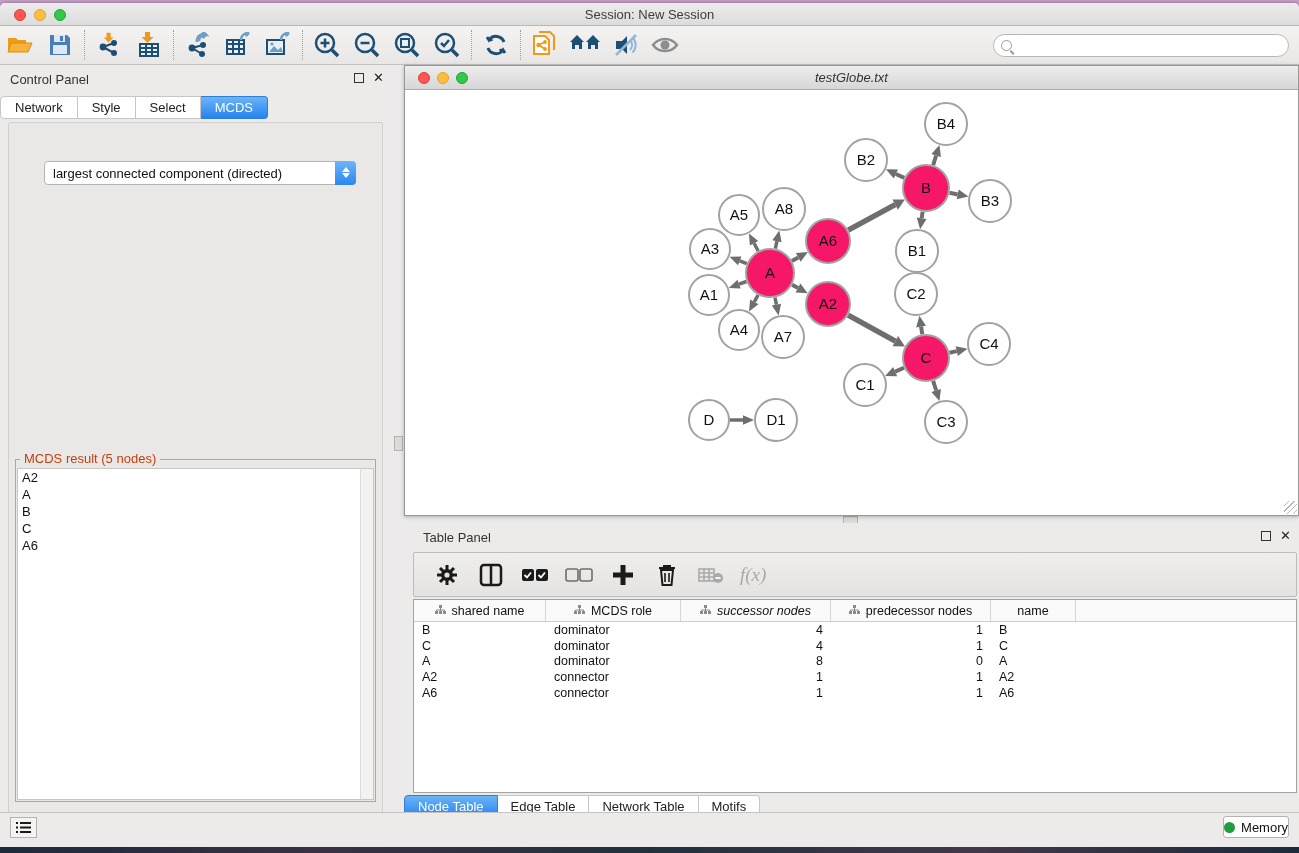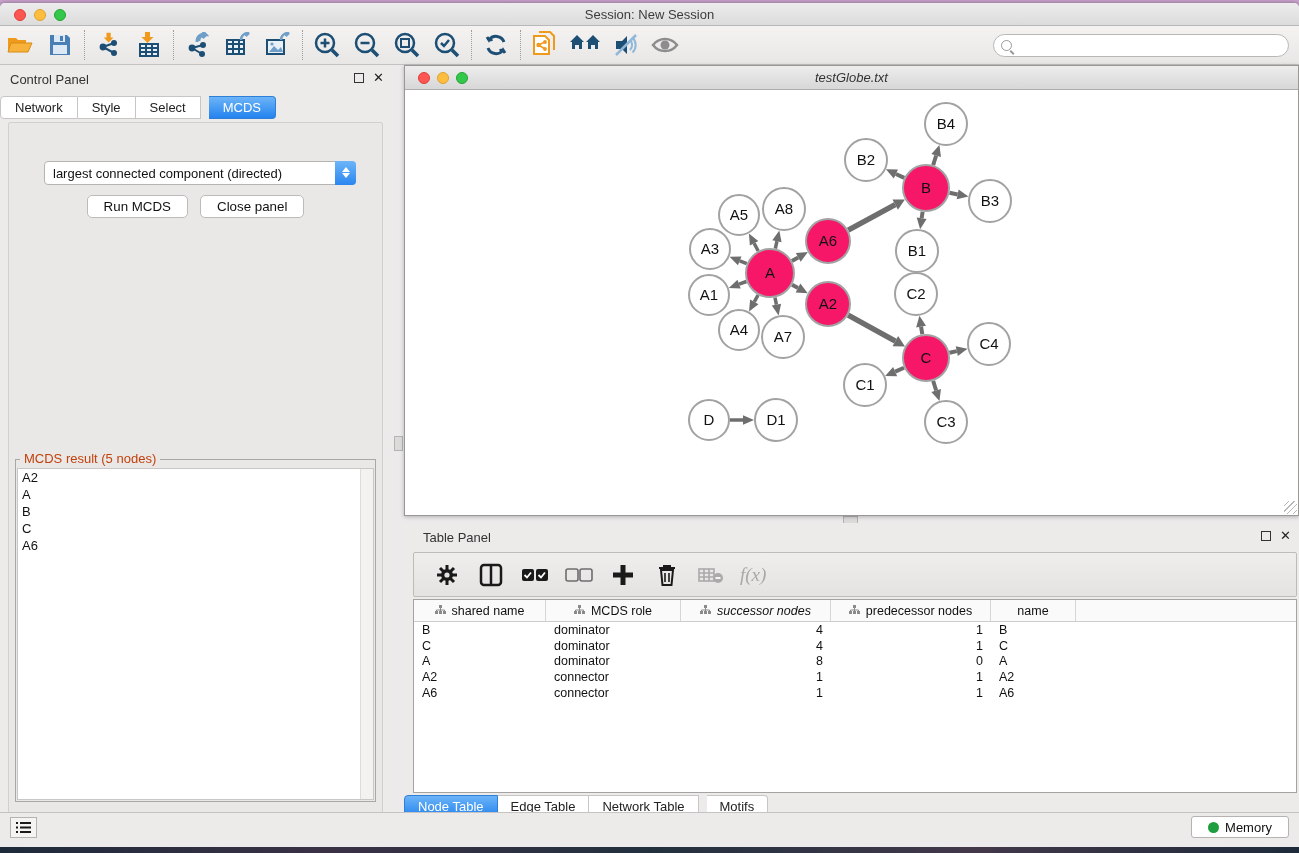--- a/index.html
+++ b/index.html
@@ -40,21 +40,21 @@
   .panel-head { position:relative; height:26px; }
   .panel-head .phtitle { position:absolute; left:10px; top:7px; color:#333; }
   .wbtns { position:absolute; right:8px; top:7px; display:flex; gap:9px; color:#222; font-weight:bold; }
   .wbtn-float { width:10px; height:10px; border:1.5px solid #333; margin-top:1px; }
   .wbtn-close { font-size:13px; line-height:12px; }
 
   .seg { display:flex; justify-content:flex-start; }
   .ctrl-tabs { margin-top:5px; }
   .segbtn { background:#fff; border:1px solid #c8c6c4; border-left:none; padding:3px 14px; color:#222; }
   .segbtn:first-child { border-left:1px solid #c8c6c4; border-radius:4px 0 0 4px; }
-  .segbtn:last-child { border-radius:0 4px 4px 0;margin-left:8px; }
+  .segbtn:last-child { border-radius:0 4px 4px 0; }
   .segbtn.sel { background:linear-gradient(#6cb4f8,#2483ee); border-color:#2e7fd8; color:#fff; }
 
   .cp-inner { position:absolute; left:8px; top:57px; width:375px; height:691px;
          background:#e9e8e7; border:1px solid #d2d0ce; border-radius:2px; }
   .crit-label { position:absolute; left:0; right:0; top:17px; text-align:center; color:#111; }
   .dropdown { position:absolute; left:35px; top:38px; width:312px; height:24px; background:#fff;
          border:1px solid #b6b4b2; border-radius:4px; display:flex; align-items:center; }
   .dropdown .ddtext { flex:1; padding-left:8px; color:#111; white-space:nowrap; overflow:hidden; }
   .stepper { width:21px; height:24px; margin:-1px -1px 0 0; border-radius:0 4px 4px 0;
          background:linear-gradient(#6db5f9,#2b86ef); display:flex; flex-direction:column;
@@ -113,21 +113,21 @@
 
   .tp-tabs { position:absolute; left:0; right:0; top:272px; }
   .tp-tabs .segbtn { padding:3px 13px; }
 
   
   .statusbar { position:absolute; left:0; bottom:6px; width:100%; height:29px; background:#ecebea;
          border-top:1px solid #c6c4c2; }
   .listbtn { position:absolute; left:10px; top:4px; width:27px; height:21px; background:#f5f4f3;
          border:1px solid #b5b3b1; display:flex; align-items:center; justify-content:center; }
   .memorybtn { position:absolute; right:10px; top:3px; height:22px; background:#fff; border:1px solid #b5b3b1;
-         border-radius:3px; display:flex; align-items:center; gap:6px; padding:0 16px; color:#111; }
+         border-radius:3px; display:flex; align-items:center; gap:6px; padding:0 0; color:#111; }
   .memdot { width:11px; height:11px; border-radius:50%; background:#1e9e3e; }
 
   svg text { font-family:"Liberation Sans","DejaVu Sans",sans-serif; }
 </style>
 </head>
 <body>
 
 <div class="app">
 
   <div class="titlebar">
@@ -293,24 +293,20 @@
       <div class="segbtn">Select</div>
       <div class="segbtn sel">MCDS</div>
     </div>
     <div class="cp-inner">
       <div class="dropdown">
         <span class="ddtext">largest connected component (directed)</span>
         <span class="stepper">
           <span class="chev up"></span>
             <span class="chev down"></span>
         </span>
-      </div>
-      <div class="btnrow">
-        <button class="pushbtn">Run MCDS</button>
-        <button class="pushbtn">Close panel</button>
       </div>
       <div class="groupbox">
         <legend class="gb">MCDS result (5 nodes)</legend>
         <div class="mcds-list">
           <div id="mcds-items">
               <div class="mcds-item">A2</div>
               <div class="mcds-item">A</div>
               <div class="mcds-item">B</div>
               <div class="mcds-item">C</div>
               <div class="mcds-item">A6</div>

